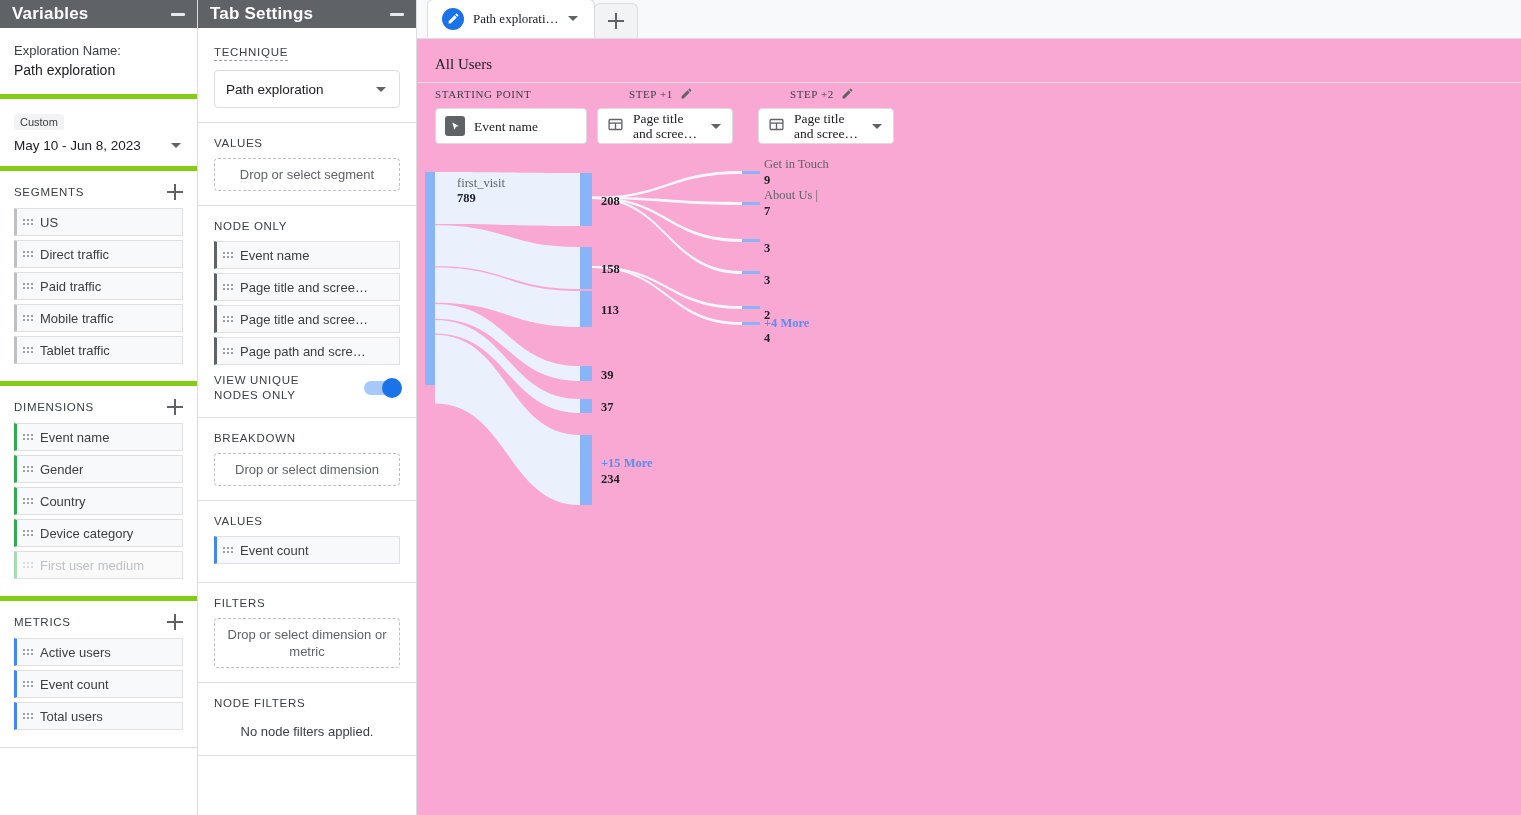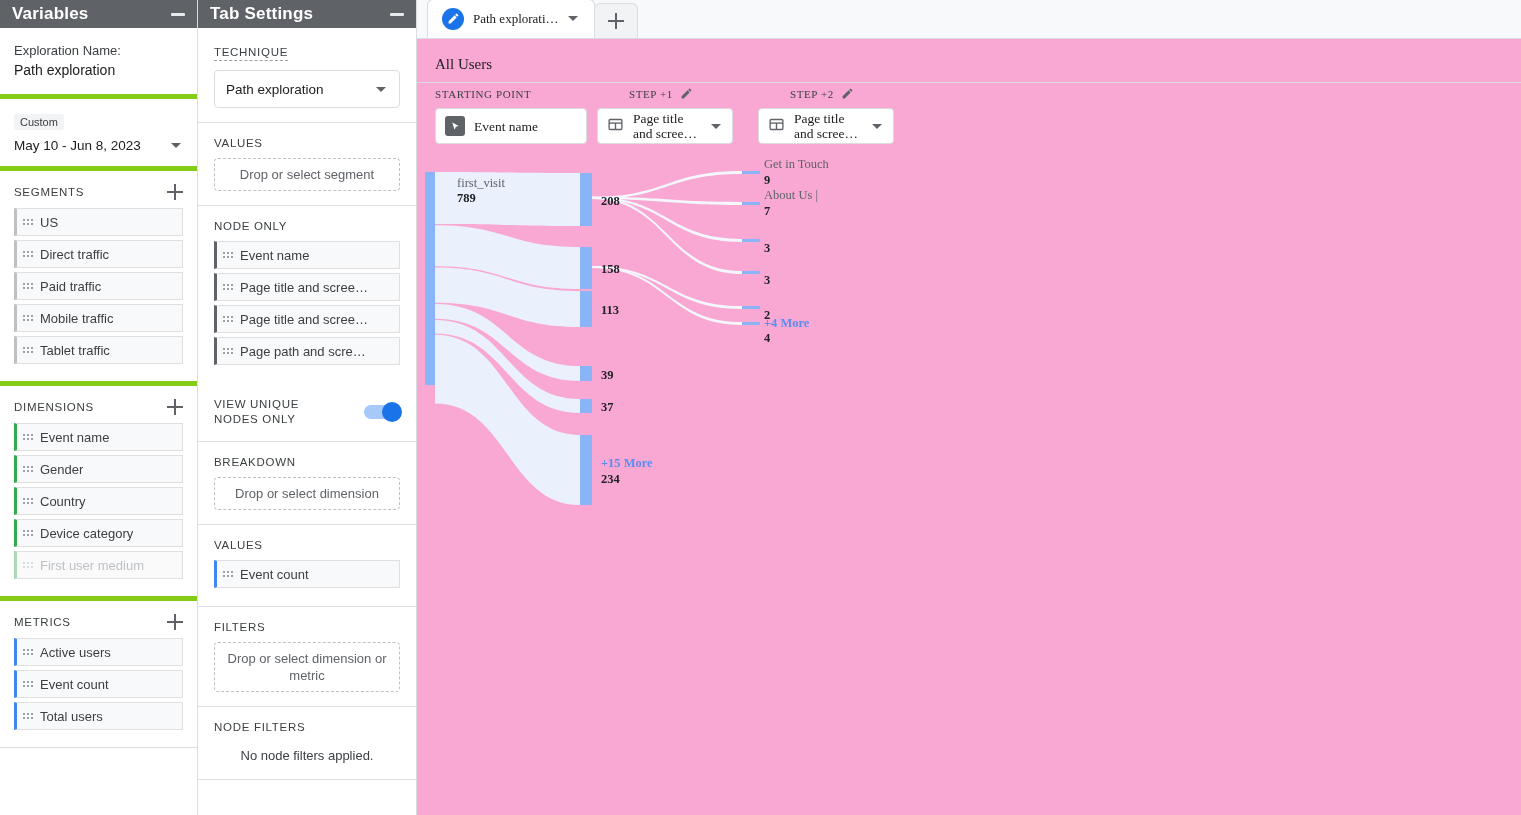--- a/index.html
+++ b/index.html
@@ -81,21 +81,21 @@
   .select{
     height:38px; border:1px solid #dadce0; border-radius:4px;
     display:flex; align-items:center; justify-content:space-between;
     padding:0 11px; font-size:13.5px; color:#202124; cursor:pointer;
   }
   .dropzone{
     border:1px dashed #bdc1c6; border-radius:4px; min-height:32px;
     display:flex; align-items:center; justify-content:center; text-align:center;
     font-size:13px; color:#5f6368; padding:7px 10px; cursor:pointer; line-height:17px;
   }
-  .togglerow{ display:flex; align-items:center; justify-content:space-between; margin-top:32px; }
+  .togglerow{ display:flex; align-items:center; justify-content:space-between; margin-top:8px; }
   .togglelabel{ font-size:11.5px; letter-spacing:.7px; color:#3c4043; line-height:15px; width:120px; }
   .switch{ width:36px; height:14px; background:#a6c8fa; border-radius:8px; position:relative; cursor:pointer; }
   .switch i{ position:absolute; right:-2px; top:-3px; width:20px; height:20px;
              background:#1a73e8; border-radius:50%; display:block; }
   .nofilters{ font-size:13px; color:#3c4043; text-align:center; padding:6px 0 2px; }
 
   
   #main{ position:absolute; left:417px; top:0; right:0; bottom:0; background:#f9a8d4; overflow:hidden;font-family:Liberation Serif, serif; }
   .tabbar{ height:39px; background:#f8f9fa; border-bottom:1px solid #dadce0;
            display:flex; align-items:flex-end; }

